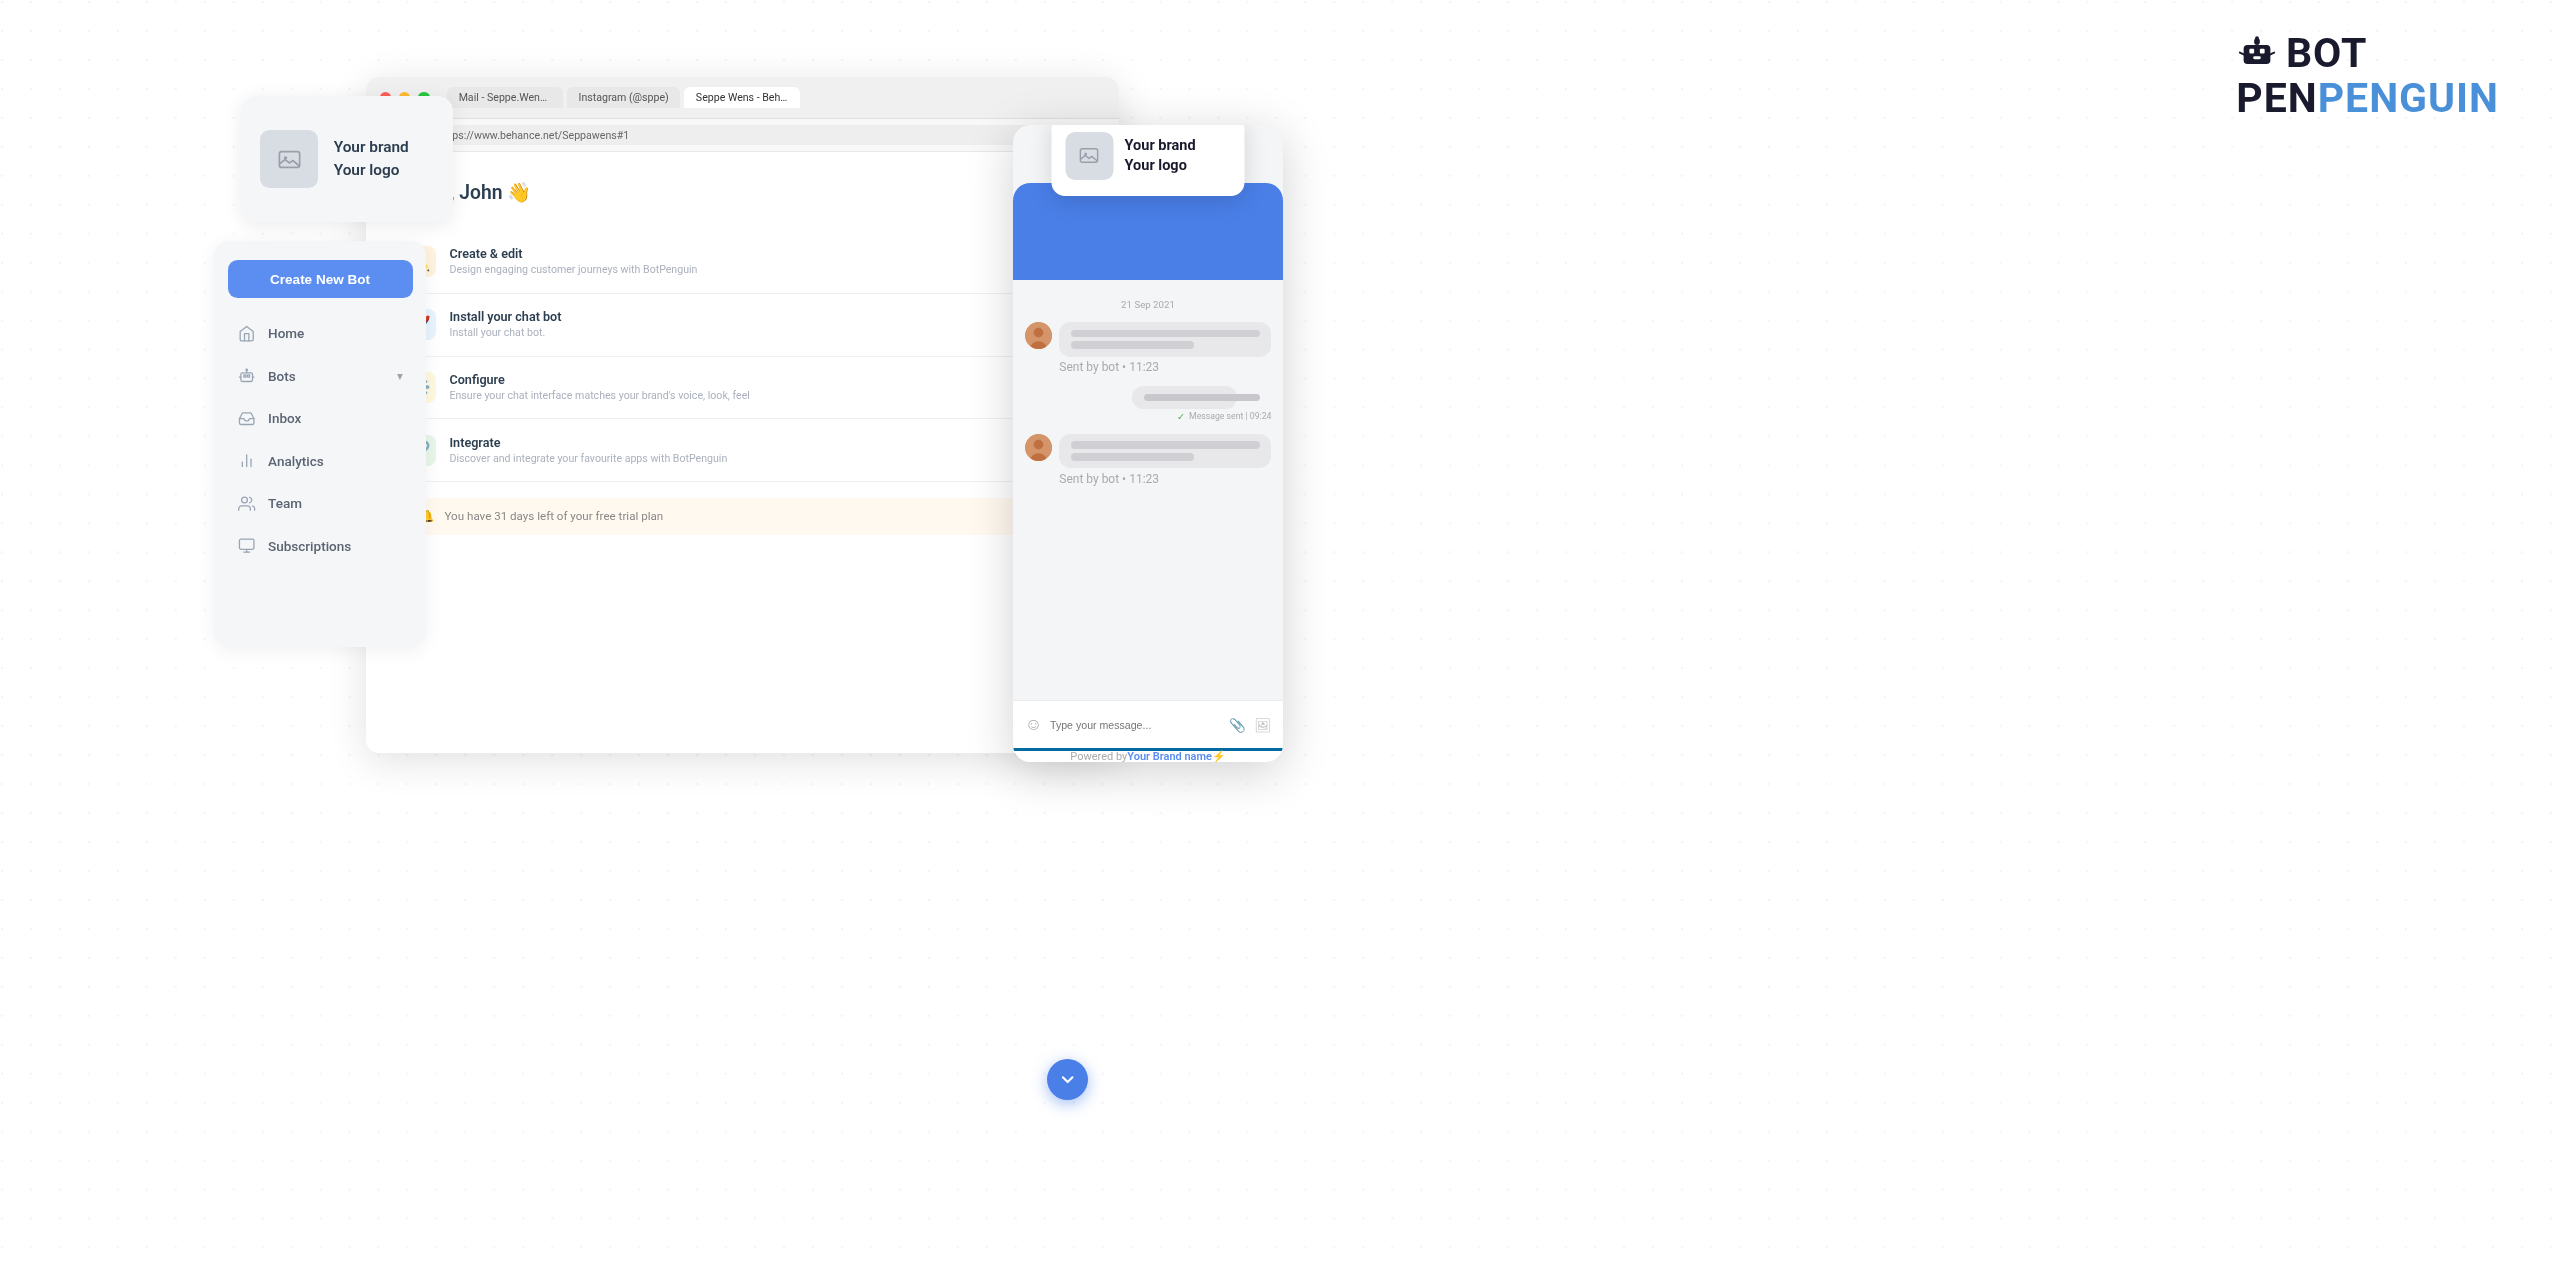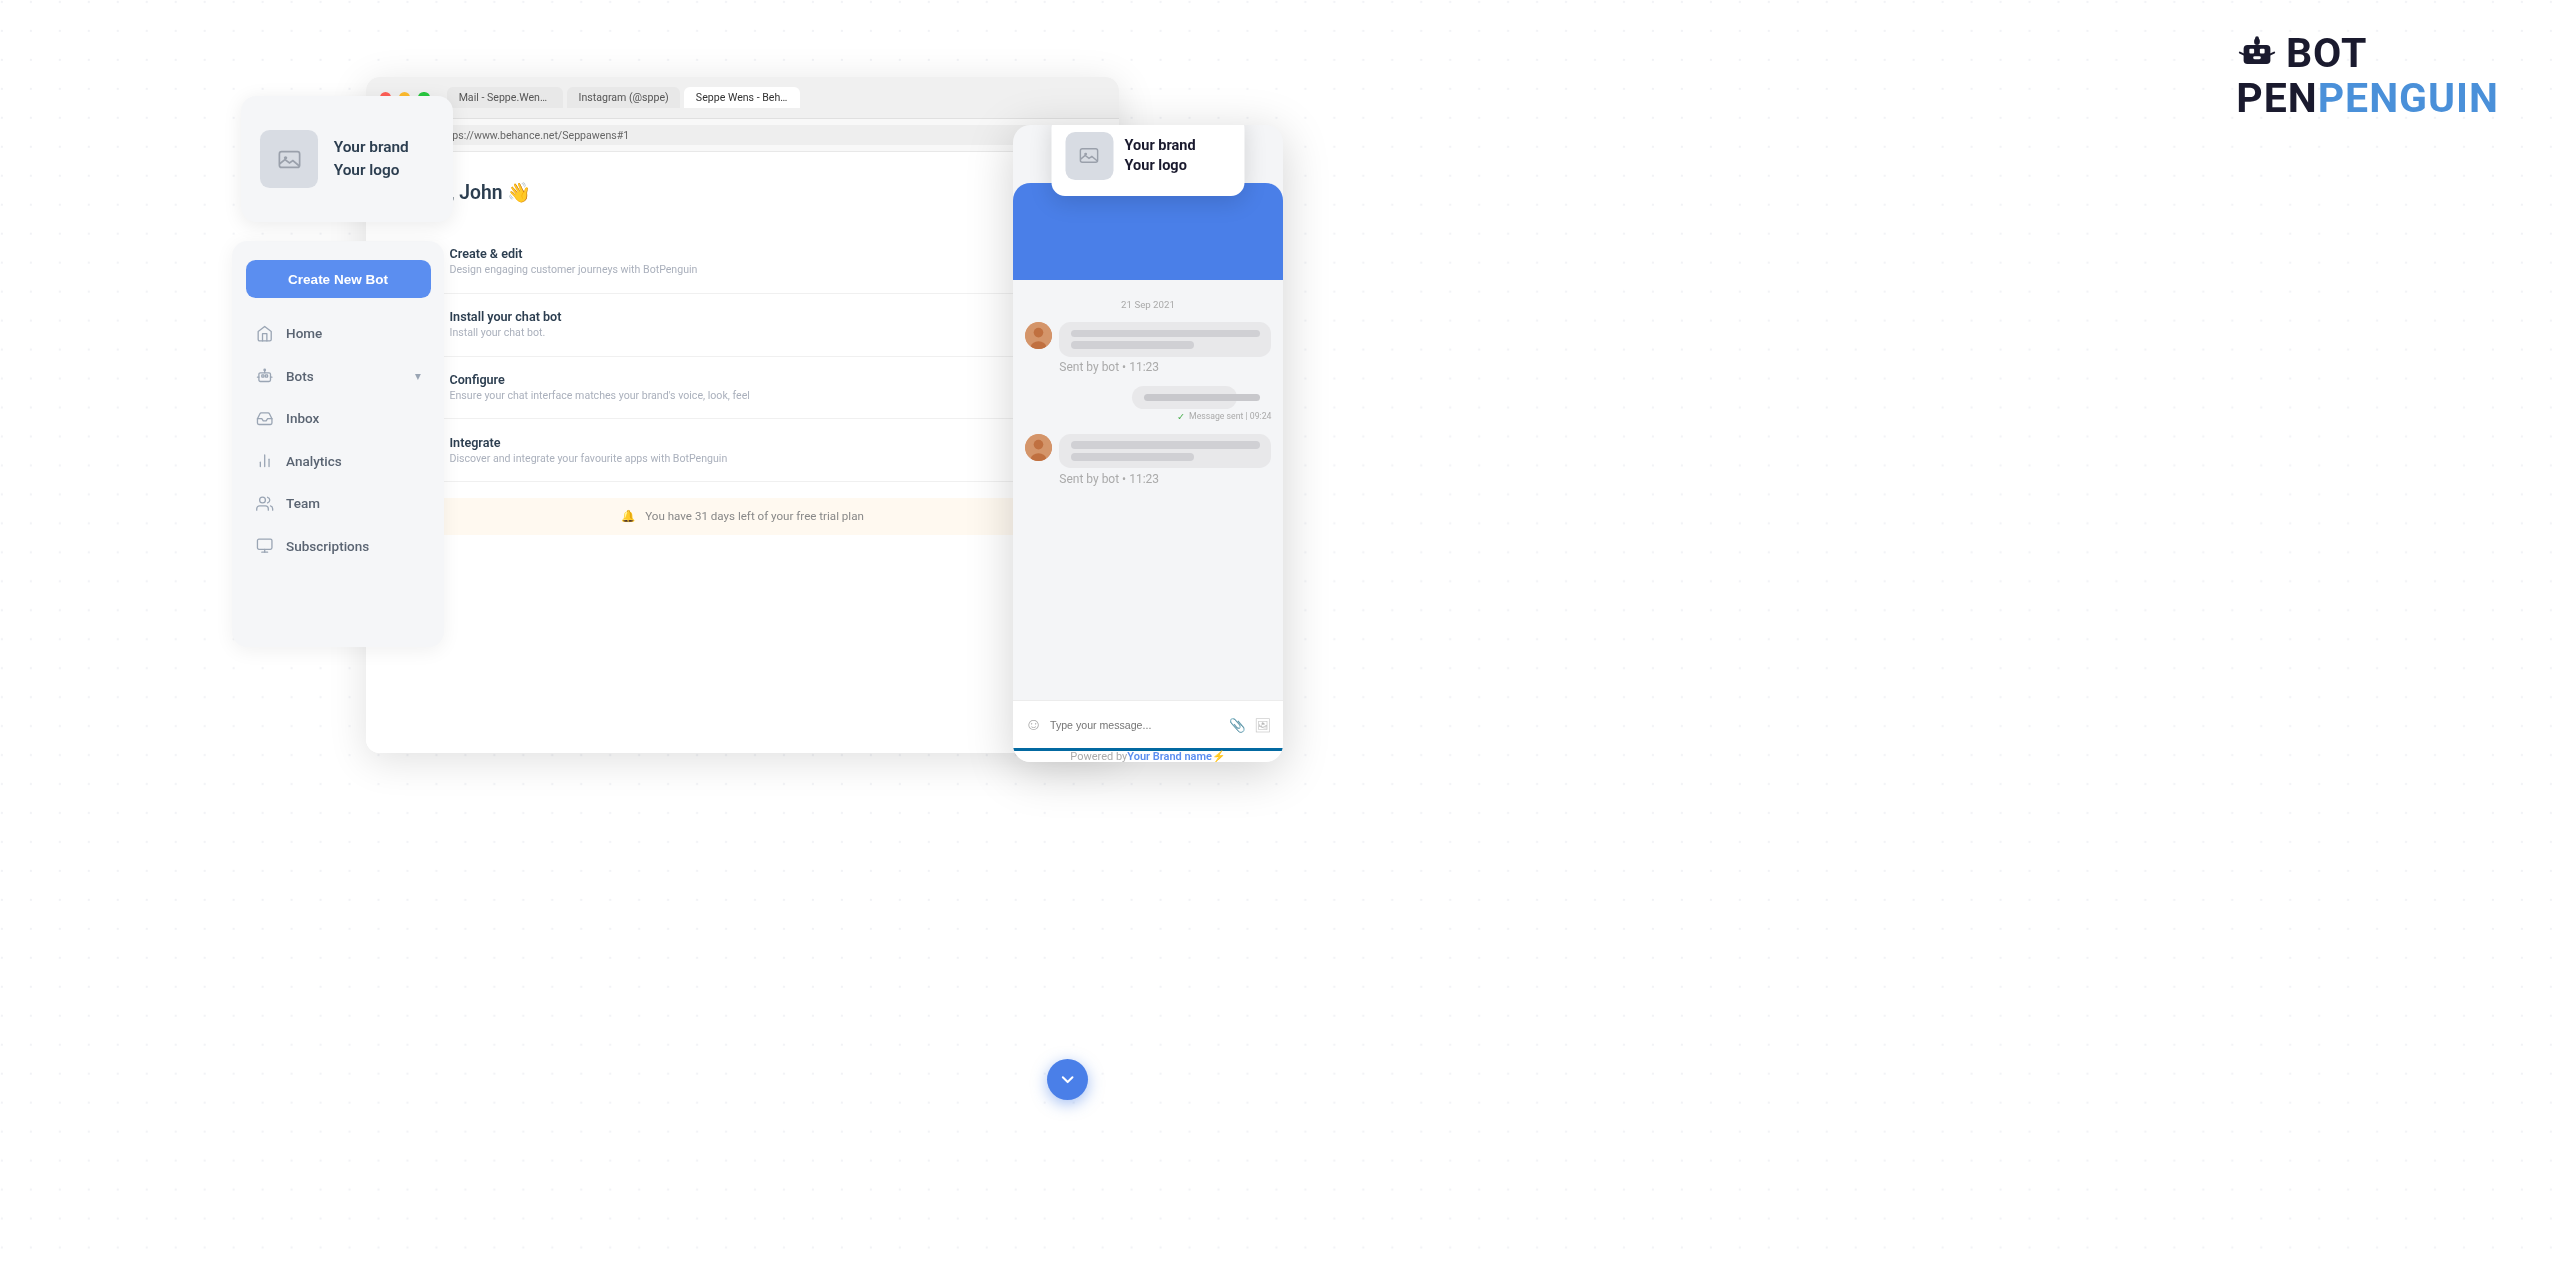--- a/index.html
+++ b/index.html
@@ -76,21 +76,21 @@
       font-size: 15.4px;
       font-weight: 600;
       color: #2c3e50;
       line-height: 1.5;
     }
 
     
     .sidebar-panel {
       position: absolute;
       top: 164px;
-      left: 20px;
+      left: 2px;
       width: 212px;
       height: 406px;
       background: #f5f6f8;
       border-radius: 15.4px;
       padding: 19.3px 13.5px;
       box-shadow: 0 3.9px 19.3px rgba(0,0,0,0.06);
       z-index: 5;
     }
 
     .create-bot-btn {
@@ -261,21 +261,20 @@
     .trial-banner {
       margin-top: 15.4px;
       padding: 11.6px 15.4px;
       background: #fff9f0;
       border-radius: 7.7px;
       font-size: 11.6px;
       color: #888;
       display: flex;
       align-items: center;
       gap: 9.7px;
-      justify-content: center;
     }
 
     
     .chat-widget {
       position: absolute;
       top: 58px;
       left: 676px;
       width: 270px;
       height: 637px;
       background: #f4f5f7;

